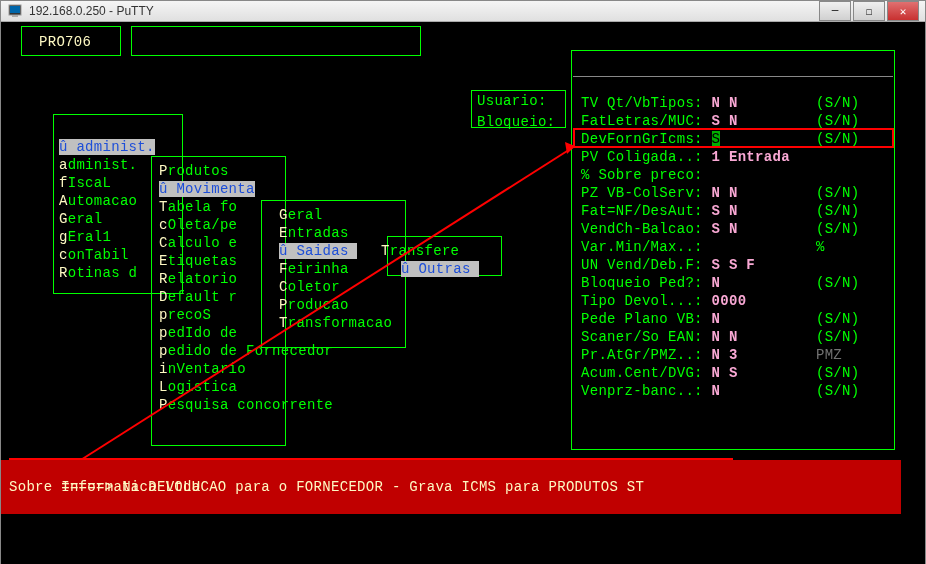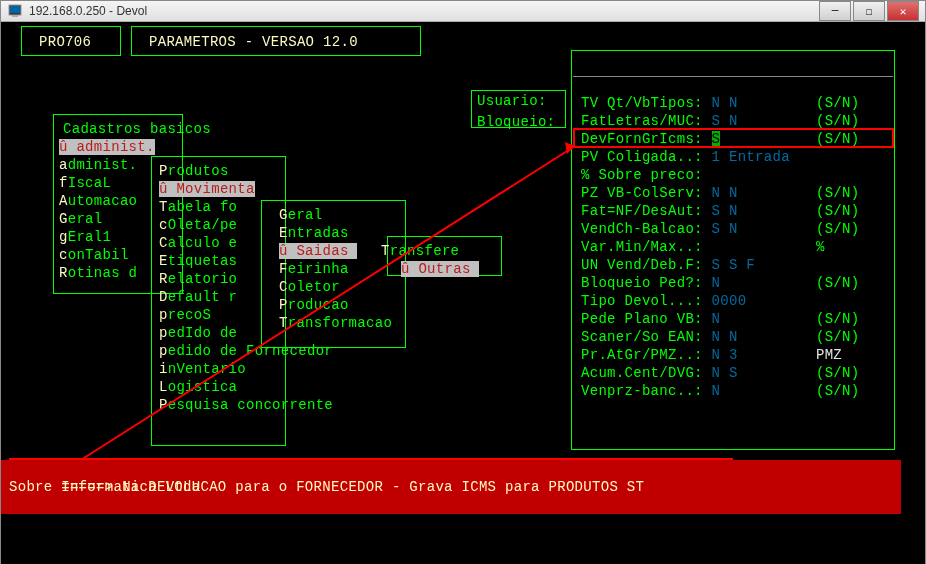--- a/index.html
+++ b/index.html
@@ -51,24 +51,24 @@
     padding: 8px 10px;
     font-family: "Courier New", monospace;
     font-size: 14px;
     line-height: 18px;
     position: relative;
     white-space: pre;
     letter-spacing: 0.3px;
   }
   .green { color: #00ff00; }
   .yellow { color: #fef9c3; }
-  .cyan { color: #e5e5e5; }
-  .white { color: #0369a1; }
+  .cyan { color: #737373; }
+  .white { color: #f9a8d4; font-weight: bold; }
   .grayline { color: #888; }
-  .highlight-bg { background: #c0c0c0; color: #b91c1c; margin-top: 25px; }
+  .highlight-bg { background: #c0c0c0; color: #1d4ed8; margin-top: 25px; }
   .green-bg { background: #00b000; color: #000; }
   .red-bg { background: #c00000; color: #ffff00; }
 
   .box {
     position: absolute;
     border: 1px solid #00ff00;
   }
 
   .red-box {
     position: absolute;
@@ -87,51 +87,49 @@
 
 <div class="window">
   <div class="titlebar">
     <span class="icon">
       <svg width="16" height="16" viewBox="0 0 16 16">
           <rect x="2" y="2" width="12" height="10" fill="#333" stroke="#999"></rect>
           <rect x="3" y="3" width="10" height="7" fill="#06a"></rect>
           <rect x="5" y="12" width="6" height="2" fill="#aaa"></rect>
         </svg>
     </span>
-    <span class="title">192.168.0.250 - Devol</span>
+    <span class="title">192.168.0.250 - PuTTY</span>
     <div class="winbtns">
       <div class="winbtn">─</div>
       <div class="winbtn">☐</div>
       <div class="winbtn close">✕</div>
     </div>
   </div>
 
   <div class="terminal">
 
     
     <div class="box" style="left:20px; top:4px; width:100px; height:30px;"></div>
     <div class="row yellow" style="left:38px; top:11px;">PRO706</div>
     <div class="box" style="left:130px; top:4px; width:290px; height:30px;"></div>
-    <div class="row yellow" style="left:148px; top:11px;">PARAMETROS - VERSAO 12.0</div>
 
     
     <div class="box" style="left:470px; top:68px; width:95px; height:38px;"></div>
     <div class="row green" style="left:476px; top:70px;">Usuario:</div>
     <div class="row green" style="left:476px; top:91px;">Bloqueio:</div>
 
     
     <div class="box" style="left:570px; top:28px; width:324px; height:400px;"></div>
     <div class="grayline" style="position:absolute; left:572px; top:54px; width:320px; border-top:1px solid #888;"></div>
 
     
     <div id="panel-rows"><div class="row" style="left: 580px; top: 72px;"><span class="green">TV Qt/VbTipos: </span><span class="white">N N</span><span>         </span><span class="green">(S/N)</span></div><div class="row" style="left: 580px; top: 90px;"><span class="green">FatLetras/MUC: </span><span class="white">S N</span><span>         </span><span class="green">(S/N)</span></div><div class="row" style="left: 580px; top: 108px;"><span class="green">DevFornGrIcms: </span><span class="green-bg">S</span><span>           </span><span class="green">(S/N)</span></div><div class="row" style="left: 580px; top: 126px;"><span class="green">PV Coligada..: </span><span class="white">1 Entrada</span><span>   </span><span class="green"></span></div><div class="row" style="left: 580px; top: 144px;"><span class="green">% Sobre preco: </span><span class="white"></span><span>            </span><span class="green"></span></div><div class="row" style="left: 580px; top: 162px;"><span class="green">PZ VB-ColServ: </span><span class="white">N N</span><span>         </span><span class="green">(S/N)</span></div><div class="row" style="left: 580px; top: 180px;"><span class="green">Fat=NF/DesAut: </span><span class="white">S N</span><span>         </span><span class="green">(S/N)</span></div><div class="row" style="left: 580px; top: 198px;"><span class="green">VendCh-Balcao: </span><span class="white">S N</span><span>         </span><span class="green">(S/N)</span></div><div class="row" style="left: 580px; top: 216px;"><span class="green">Var.Min/Max..: </span><span class="white"></span><span>            </span><span class="green">%</span></div><div class="row" style="left: 580px; top: 234px;"><span class="green">UN Vend/Deb.F: </span><span class="white">S S F</span><span>       </span><span class="green"></span></div><div class="row" style="left: 580px; top: 252px;"><span class="green">Bloqueio Ped?: </span><span class="white">N</span><span>           </span><span class="green">(S/N)</span></div><div class="row" style="left: 580px; top: 270px;"><span class="green">Tipo Devol...: </span><span class="white">0000</span><span>        </span><span class="green"></span></div><div class="row" style="left: 580px; top: 288px;"><span class="green">Pede Plano VB: </span><span class="white">N</span><span>           </span><span class="green">(S/N)</span></div><div class="row" style="left: 580px; top: 306px;"><span class="green">Scaner/So EAN: </span><span class="white">N N</span><span>         </span><span class="green">(S/N)</span></div><div class="row" style="left: 580px; top: 324px;"><span class="green">Pr.AtGr/PMZ..: </span><span class="white">N 3</span><span>         </span><span class="cyan">PMZ</span></div><div class="row" style="left: 580px; top: 342px;"><span class="green">Acum.Cent/DVG: </span><span class="white">N S</span><span>         </span><span class="green">(S/N)</span></div><div class="row" style="left: 580px; top: 360px;"><span class="green">Venprz-banc..: </span><span class="white">N</span><span>           </span><span class="green">(S/N)</span></div></div>
 
     
     <div class="box" style="left:52px; top:92px; width:130px; height:180px;"></div>
-    <div class="row green" style="left:62px; top:98px;">Cadastros basicos</div>
     <div id="menu1-items"><div class="row" style="left: 58px; top: 116px;"><span class="highlight-bg">û administ.</span></div><div class="row" style="left: 58px; top: 134px;"><span class="green"><span class="yellow">a</span>dminist.</span></div><div class="row" style="left: 58px; top: 152px;"><span class="green"><span class="yellow">f</span>IscaL</span></div><div class="row" style="left: 58px; top: 170px;"><span class="green"><span class="yellow">A</span>utomacao</span></div><div class="row" style="left: 58px; top: 188px;"><span class="green"><span class="yellow">G</span>eral</span></div><div class="row" style="left: 58px; top: 206px;"><span class="green"><span class="yellow">g</span>Eral1</span></div><div class="row" style="left: 58px; top: 224px;"><span class="green"><span class="yellow">c</span>onTabil</span></div><div class="row" style="left: 58px; top: 242px;"><span class="green"><span class="yellow">R</span>otinas d</span></div></div>
 
     
     <div class="box" style="left:150px; top:134px; width:135px; height:290px;"></div>
     <div id="menu2-items"><div class="row" style="left: 158px; top: 140px;"><span class="green"><span class="yellow">P</span>rodutos</span></div><div class="row" style="left: 158px; top: 158px;"><span class="highlight-bg">û Movimenta</span></div><div class="row" style="left: 158px; top: 176px;"><span class="green"><span class="yellow">T</span>abela fo</span></div><div class="row" style="left: 158px; top: 194px;"><span class="green"><span class="yellow">c</span>Oleta/pe</span></div><div class="row" style="left: 158px; top: 212px;"><span class="green"><span class="yellow">C</span>alculo e</span></div><div class="row" style="left: 158px; top: 230px;"><span class="green"><span class="yellow">E</span>tiquetas</span></div><div class="row" style="left: 158px; top: 248px;"><span class="green"><span class="yellow">R</span>elatorio</span></div><div class="row" style="left: 158px; top: 266px;"><span class="green"><span class="yellow">D</span>efault r</span></div><div class="row" style="left: 158px; top: 284px;"><span class="green"><span class="yellow">p</span>recoS</span></div><div class="row" style="left: 158px; top: 302px;"><span class="green"><span class="yellow">p</span>edIdo de</span></div><div class="row" style="left: 158px; top: 320px;"><span class="green"><span class="yellow">p</span>edido de Fornecedor</span></div><div class="row" style="left: 158px; top: 338px;"><span class="green"><span class="yellow">i</span>nVentario</span></div><div class="row" style="left: 158px; top: 356px;"><span class="green"><span class="yellow">L</span>ogistica</span></div><div class="row" style="left: 158px; top: 374px;"><span class="green"><span class="yellow">P</span>esquisa concorrente</span></div></div>
 
     
     <div class="box" style="left:260px; top:178px; width:145px; height:148px;"></div>
     <div id="menu3-items"><div class="row" style="left: 278px; top: 184px;"><span class="green"><span class="yellow">G</span>eral</span></div><div class="row" style="left: 278px; top: 202px;"><span class="green"><span class="yellow">E</span>ntradas</span></div><div class="row" style="left: 278px; top: 220px;"><span class="highlight-bg">û Saidas </span></div><div class="row" style="left: 278px; top: 238px;"><span class="green"><span class="yellow">F</span>eirinha</span></div><div class="row" style="left: 278px; top: 256px;"><span class="green"><span class="yellow">C</span>oletor</span></div><div class="row" style="left: 278px; top: 274px;"><span class="green"><span class="yellow">P</span>roducao</span></div><div class="row" style="left: 278px; top: 292px;"><span class="green"><span class="yellow">T</span>ransformacao</span></div></div>
 

